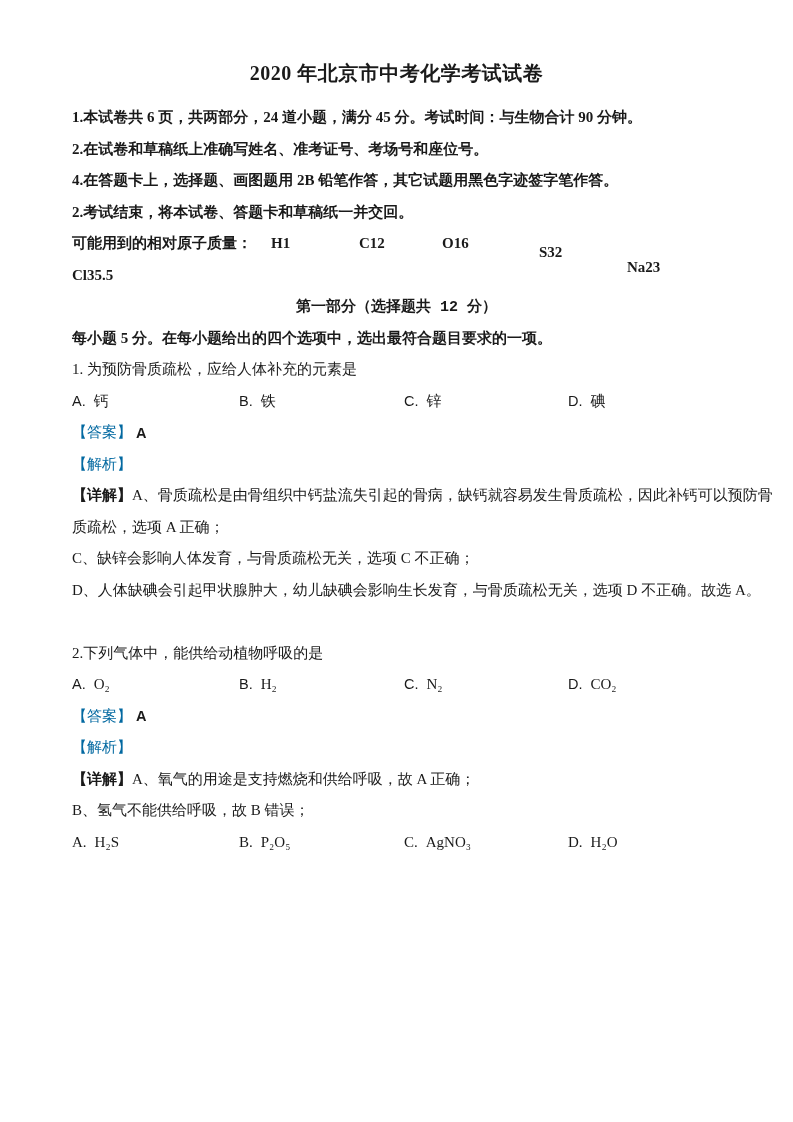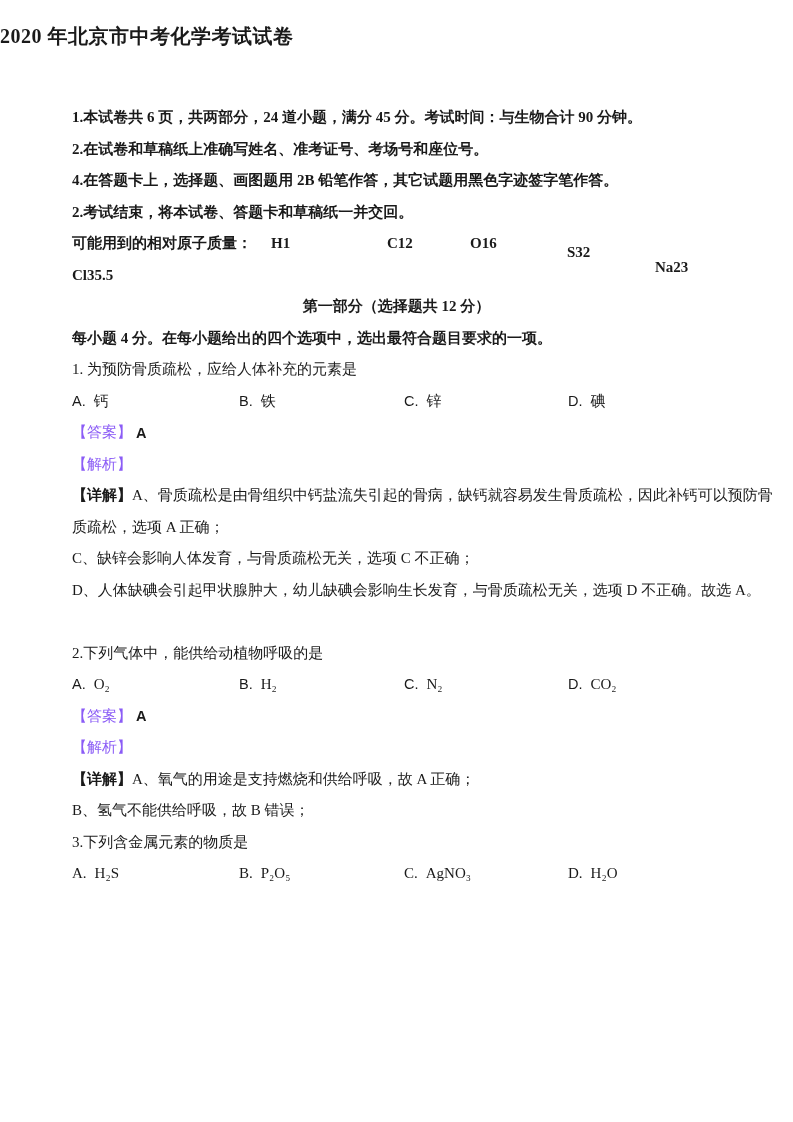--- a/index.html
+++ b/index.html
@@ -11,55 +11,56 @@
     background: #ffffff;
     overflow: hidden;
     font-family: "Liberation Serif", "DejaVu Serif", serif;
     font-size: 15px;
     color: #1a1a1a;
   }
   .content {
     padding: 0 30px 0 72px;
   }
   .doc-title {
-    padding-top: 23px;
+    padding-top: 60px;
     height: 95px;
+    text-align: center;
     font-size: 20px;
     font-weight: 700;
     letter-spacing: 0.5px;
   }
   .gap-sm { height: 7px; }
   .ln {
     height: 31.5px;
     display: flex;
     align-items: center;
     white-space: nowrap;
   }
   .bold { font-weight: 700; }
-  .center { justify-content: center; margin-right: 42px;  }
+  .center { justify-content: center; margin-right: 42px; font-family: Liberation Mono, monospace;  }
 
   
   .atomic .am-label { display: inline-block; width: 199px; }
   .atomic .am-v0 { display: inline-block; width: 88px; }
-  .atomic .am-v1 { display: inline-block; width: 83px; margin-left: 28px; }
+  .atomic .am-v1 { display: inline-block; width: 83px; }
   .atomic .am-v2 { display: inline-block; width: 97px; }
   .atomic .am-v3 { display: inline-block; width: 88px; margin-top: 18px; }
   .atomic .am-v4 { display: inline-block; margin-top: 47px; }
 
   
   .opts { display: flex; }
   .opt { display: flex; align-items: baseline; }
   .opt-1 { width: 167px; }
   .opt-2 { width: 165px; }
   .opt-3 { width: 164px; }
   .opt-4 { flex: 1; }
   .opt-label { margin-right: 8px; }
   .labels-sans .opt-label { font-family: "Liberation Sans", "DejaVu Sans", sans-serif; font-size: 14.5px; }
 
-  .blue { color: #8b5cf6; }
+  .blue { color: #0369a1; }
   .answer-value {
     font-family: "Liberation Sans", "DejaVu Sans", sans-serif;
     font-weight: 600;
     margin-left: 4px;
     font-size: 14.5px;
   }
   .detail-label { font-weight: 700; }
 </style>
 </head>
 <body>
@@ -78,21 +79,21 @@
       <span class="am-label">可能用到的相对原子质量：</span>
       <span class="am-v0">H1</span>
       <span class="am-v1">C12</span>
       <span class="am-v2">O16</span>
       <span class="am-v3">S32</span>
       <span class="am-v4">Na23</span>
     </div>
     <div class="ln bold">Cl35.5</div>
 
     <div class="ln bold center">第一部分（选择题共 12 分）</div>
-    <div class="ln bold">每小题 4 分。在每小题给出的四个选项中，选出最符合题目要求的一项。</div>
+    <div class="ln bold">每小题 5 分。在每小题给出的四个选项中，选出最符合题目要求的一项。</div>
 
     <div>
       <div class="ln">1. 为预防骨质疏松，应给人体补充的元素是</div>
       <div class="ln opts labels-sans">
         <span class="opt opt-1">
           <span class="opt-label">A.</span>
           <span>钙</span>
         </span>
         <span class="opt opt-2">
           <span class="opt-label">B.</span>
@@ -153,21 +154,20 @@
         <span class="blue">【解析】</span>
       </div>
       <div class="ln">
         <span class="detail-label">【详解】</span>
         <span>A、氧气的用途是支持燃烧和供给呼吸，故 A 正确；</span>
       </div>
       <div class="ln">B、氢气不能供给呼吸，故 B 错误；</div>
     </div>
 
     <div>
-      <div class="ln">3.下列含金属元素的物质是</div>
       <div class="ln opts">
         <span class="opt opt-1">
           <span class="opt-label">A.</span>
           <span>H₂S</span>
         </span>
         <span class="opt opt-2">
           <span class="opt-label">B.</span>
           <span>P₂O₅</span>
         </span>
         <span class="opt opt-3">

